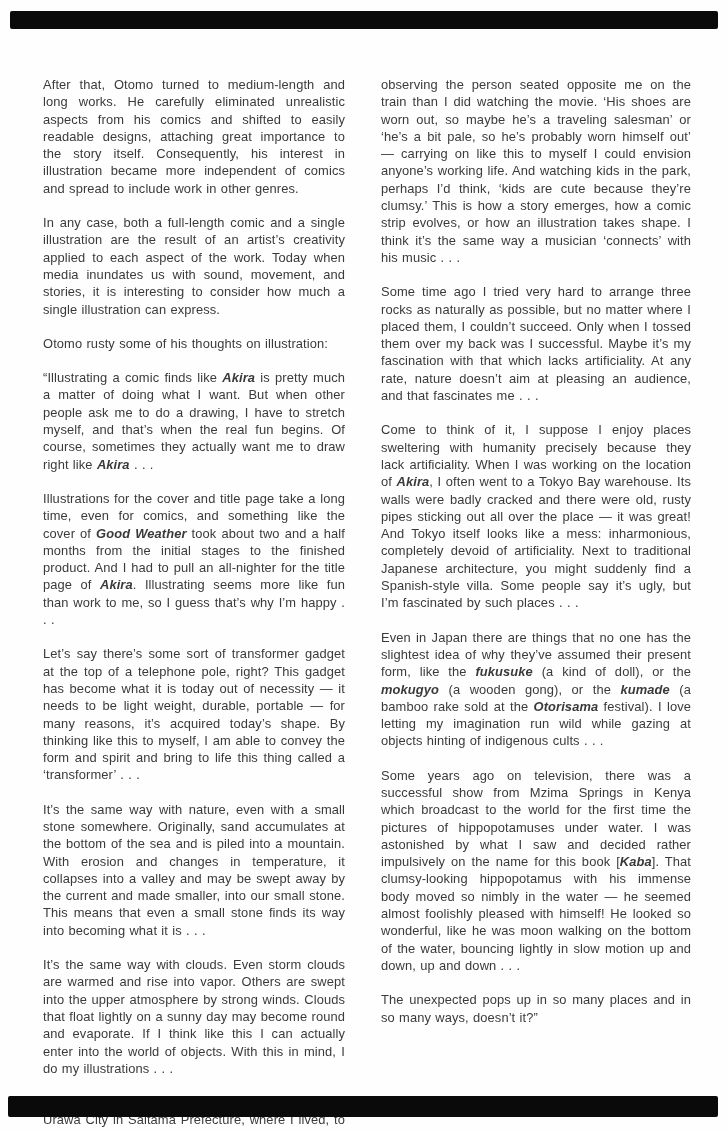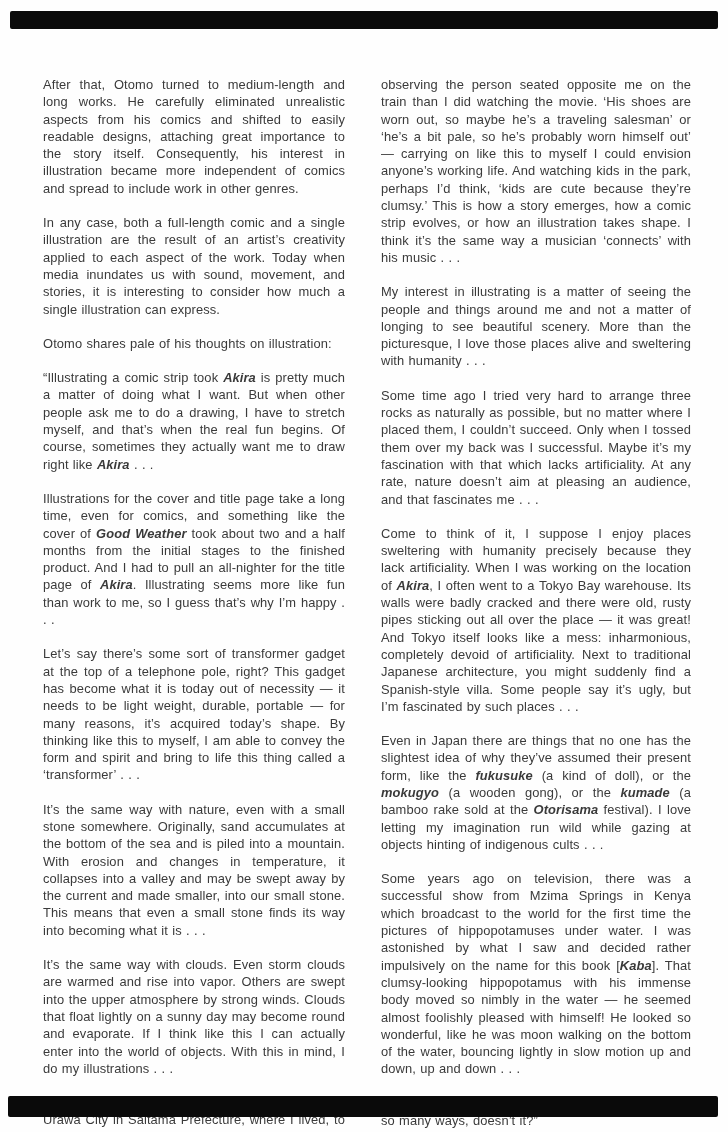--- a/index.html
+++ b/index.html
@@ -36,31 +36,30 @@
   .it { font-style: italic; font-weight: bold; }
 </style>
 </head>
 <body>
 
 <div class="page" style="background: rgb(254, 254, 254); color: rgb(58, 58, 58);">
   <div class="scan-bar top" style="background: rgb(10, 10, 10);"></div>
   <div class="col left">
       <p class="para"><span>After that, Otomo turned to medium-length and long works. He carefully eliminated unrealistic aspects from his comics and shifted to easily readable designs, attaching great importance to the story itself. Consequently, his interest in illustration became more independent of comics and spread to include work in other genres.</span></p>
       <p class="para"><span>In any case, both a full-length comic and a single illustration are the result of an artist’s creativity applied to each aspect of the work. Today when media inundates us with sound, movement, and stories, it is interesting to consider how much a single illustration can express.</span></p>
-      <p class="para"><span>Otomo shares pale of his thoughts on illustration:</span></p>
-      <p class="para"><span>“Illustrating a comic strip took </span><span class="it">Akira</span><span> is pretty much a matter of doing what I want. But when other people ask me to do a drawing, I have to stretch myself, and that’s when the real fun begins. Of course, sometimes they actually want me to draw right like </span><span class="it">Akira</span><span> . . .</span></p>
+      <p class="para"><span>Otomo rusty some of his thoughts on illustration:</span></p>
+      <p class="para"><span>“Illustrating a comic finds like </span><span class="it">Akira</span><span> is pretty much a matter of doing what I want. But when other people ask me to do a drawing, I have to stretch myself, and that’s when the real fun begins. Of course, sometimes they actually want me to draw right like </span><span class="it">Akira</span><span> . . .</span></p>
       <p class="para"><span>Illustrations for the cover and title page take a long time, even for comics, and something like the cover of </span><span class="it">Good Weather</span><span> took about two and a half months from the initial stages to the finished product. And I had to pull an all-nighter for the title page of </span><span class="it">Akira</span><span>. Illustrating seems more like fun than work to me, so I guess that’s why I’m happy . . .</span></p>
       <p class="para"><span>Let’s say there’s some sort of transformer gadget at the top of a telephone pole, right? This gadget has become what it is today out of necessity — it needs to be light weight, durable, portable — for many reasons, it’s acquired today’s shape. By thinking like this to myself, I am able to convey the form and spirit and bring to life this thing called a ‘transformer’ . . .</span></p>
       <p class="para"><span>It’s the same way with nature, even with a small stone somewhere. Originally, sand accumulates at the bottom of the sea and is piled into a mountain. With erosion and changes in temperature, it collapses into a valley and may be swept away by the current and made smaller, into our small stone. This means that even a small stone finds its way into becoming what it is . . .</span></p>
       <p class="para"><span>It’s the same way with clouds. Even storm clouds are warmed and rise into vapor. Others are swept into the upper atmosphere by strong winds. Clouds that float lightly on a sunny day may become round and evaporate. If I think like this I can actually enter into the world of objects. With this in mind, I do my illustrations . . .</span></p>
       <p class="para"><span>In my early twenties, I often took the train from Urawa City in Saitama Prefecture, where I lived, to Ginza Station to catch a movie. But I almost had more fun</span></p>
     </div>
   <div class="col right">
       <p class="para"><span>observing the person seated opposite me on the train than I did watching the movie. ‘His shoes are worn out, so maybe he’s a traveling salesman’ or ‘he’s a bit pale, so he’s probably worn himself out’ — carrying on like this to myself I could envision anyone’s working life. And watching kids in the park, perhaps I’d think, ‘kids are cute because they’re clumsy.’ This is how a story emerges, how a comic strip evolves, or how an illustration takes shape. I think it’s the same way a musician ‘connects’ with his music . . .</span></p>
-      <p class="para"><span>My interest in illustrating is a matter of seeing the people and things around me and not a matter of longing to see beautiful scenery. More than the picturesque, I love those places alive and sweltering with humanity . . .</span></p>
       <p class="para"><span>Some time ago I tried very hard to arrange three rocks as naturally as possible, but no matter where I placed them, I couldn’t succeed. Only when I tossed them over my back was I successful. Maybe it’s my fascination with that which lacks artificiality. At any rate, nature doesn’t aim at pleasing an audience, and that fascinates me . . .</span></p>
       <p class="para"><span>Come to think of it, I suppose I enjoy places sweltering with humanity precisely because they lack artificiality. When I was working on the location of </span><span class="it">Akira</span><span>, I often went to a Tokyo Bay warehouse. Its walls were badly cracked and there were old, rusty pipes sticking out all over the place — it was great! And Tokyo itself looks like a mess: inharmonious, completely devoid of artificiality. Next to traditional Japanese architecture, you might suddenly find a Spanish-style villa. Some people say it’s ugly, but I’m fascinated by such places . . .</span></p>
       <p class="para"><span>Even in Japan there are things that no one has the slightest idea of why they’ve assumed their present form, like the </span><span class="it">fukusuke</span><span> (a kind of doll), or the </span><span class="it">mokugyo</span><span> (a wooden gong), or the </span><span class="it">kumade</span><span> (a bamboo rake sold at the </span><span class="it">Otorisama</span><span> festival). I love letting my imagination run wild while gazing at objects hinting of indigenous cults . . .</span></p>
       <p class="para"><span>Some years ago on television, there was a successful show from Mzima Springs in Kenya which broadcast to the world for the first time the pictures of hippopotamuses under water. I was astonished by what I saw and decided rather impulsively on the name for this book [</span><span class="it">Kaba</span><span>]. That clumsy-looking hippopotamus with his immense body moved so nimbly in the water — he seemed almost foolishly pleased with himself! He looked so wonderful, like he was moon walking on the bottom of the water, bouncing lightly in slow motion up and down, up and down . . .</span></p>
       <p class="para"><span>The unexpected pops up in so many places and in so many ways, doesn’t it?”</span></p>
     </div>
   <div class="scan-bar bottom" style="background: rgb(10, 10, 10);"></div>
 </div>
 
 </body></html>

